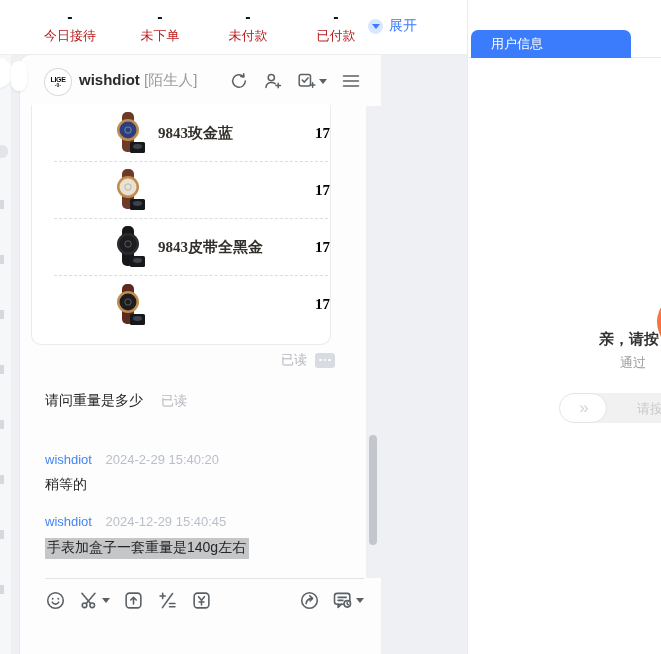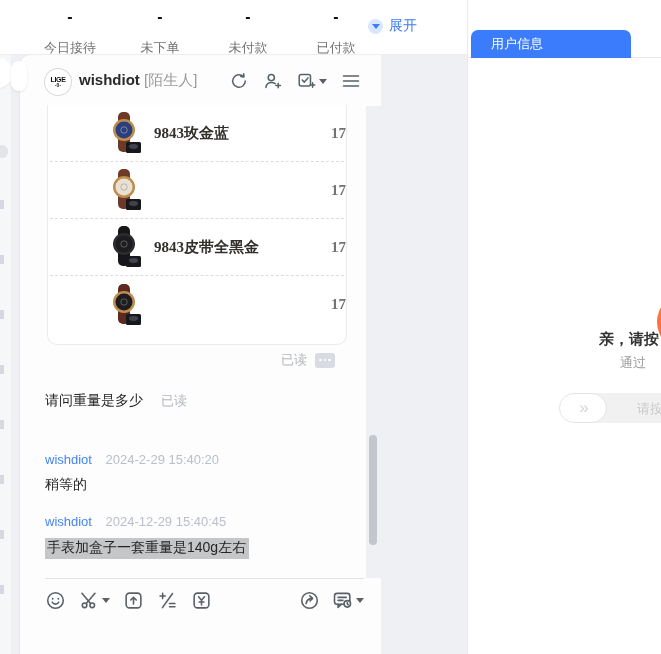--- a/index.html
+++ b/index.html
@@ -10,47 +10,47 @@
   
   .left-strip { position:absolute; left:0; top:0; width:12px; height:654px; background:#f6f7f9; border-right:1px solid #eceef1; }
   .left-strip .avatar-sliver { position:absolute; left:-17px; top:58px; width:30px; height:30px; border-radius:50%; background:#ffffff; box-shadow:0 1px 2px rgba(0,0,0,.06); }
   .left-strip .pill { position:absolute; left:-4px; top:145px; width:12px; height:13px; border-radius:6px; background:#e2e4e9; }
   .left-strip .frag { position:absolute; left:0; width:4px; height:9px; background:#c9cdd4; opacity:.75; }
 
   
   .top-bar { position:absolute; left:0; top:0; width:467px; height:55px; background:#ffffff; border-bottom:1px solid #ededed; z-index:2; }
   .stat { position:absolute; top:8px; width:84px; text-align:center; }
   .stat .val { font-size:16px; font-weight:700; color:#141414; line-height:18px; }
-  .stat .lbl { font-size:13px; color:#737373; margin-top:13px; }
+  .stat .lbl { font-size:13px; color:#b91c1c; margin-top:1px; }
   .expand { position:absolute; left:368px; top:17px; display:flex; align-items:center; gap:6px; cursor:pointer; }
   .expand .circ { width:15px; height:15px; border-radius:50%; background:#d9e6ff; display:flex; align-items:center; justify-content:center; }
   .expand .circ .tri { width:0; height:0; border-left:4px solid transparent; border-right:4px solid transparent; border-top:5px solid #3b7cfd; }
   .expand .txt { font-size:14px; color:#3b7cfd; }
 
   
   .chat-panel { position:absolute; left:20px; top:55px; width:361px; height:599px; background:#fdfdfe; border-top-left-radius:10px; box-shadow:-1px 0 0 rgba(0,0,0,.03); }
   .collapse-handle { position:absolute; left:-9px; top:6px; width:16px; height:30px; background:#ffffff; border-radius:8px; box-shadow:0 1px 3px rgba(0,0,0,.08); }
   .chat-header { position:absolute; left:0; top:0; width:100%; height:51px; }
   .chat-avatar { position:absolute; left:25px; top:14px; width:26px; height:26px; border-radius:50%; background:#ffffff; box-shadow:0 0 0 1px #dadada; display:flex; flex-direction:column; align-items:center; justify-content:center; overflow:hidden; }
   .chat-avatar .logo { font-size:7px; font-weight:900; color:#0d0d0d; letter-spacing:-.3px; line-height:7px; }
   .chat-avatar .logo2 { font-size:5px; font-weight:900; color:#0d0d0d; line-height:5px; }
   .chat-title { position:absolute; left:59px; top:16px; font-size:15px; }
   .chat-title .name { font-weight:700; color:#2a2a2a; }
   .chat-title .tag { color:#9a9a9a; font-weight:400; }
   .hicons { position:absolute; right:19px; top:15px; display:flex; align-items:center; gap:12px; }
   .hicon { width:22px; height:22px; display:flex; align-items:center; justify-content:center; cursor:pointer; }
   .caret { width:0; height:0; border-left:4px solid transparent; border-right:4px solid transparent; border-top:5px solid #596066; margin-left:2px; }
 
   
-  .prod-card { position:absolute; left:27px; top:50px; width:300px; height:240px; background:#ffffff; border:1px solid #ebebeb; border-top:none; border-radius:0 0 10px 10px; overflow:hidden; }
+  .prod-card { position:absolute; left:11px; top:50px; width:300px; height:240px; background:#ffffff; border:1px solid #ebebeb; border-top:none; border-radius:0 0 10px 10px; overflow:hidden;padding-left:20px; }
   .prod-row { position:relative; height:57px; margin:0 2px; display:flex; align-items:center; border-bottom:1px dashed #dcdcdc; cursor:pointer; }
   .prod-row:last-child { border-bottom:none; }
   .prod-thumb { margin-left:56px; width:36px; height:44px; flex:0 0 36px; }
   .prod-title { margin-left:12px; font-family:"Liberation Serif","DejaVu Serif",serif; font-weight:700; font-size:15px; color:#33302c; white-space:nowrap; }
-  .prod-price { position:absolute; right:-2px; font-family:"Liberation Serif","DejaVu Serif",serif; font-weight:700; font-size:15px; color:#737373; }
+  .prod-price { position:absolute; right:-2px; font-family:"Liberation Serif","DejaVu Serif",serif; font-weight:700; font-size:15px; color:#000000; }
 
   
   .read-row { position:absolute; top:296px; right:46px; display:flex; align-items:center; gap:8px; }
   .read-row .read { font-size:13px; color:#b3b6bc; }
   .more-badge { width:20px; height:15px; border-radius:3px; background:#d8dbe1; display:flex; align-items:center; justify-content:center; gap:2px; cursor:pointer; }
   .more-badge i { width:2.5px; height:2.5px; border-radius:50%; background:#ffffff; display:block; }
 
   
   .msg { position:absolute; left:25px; right:30px; }
   .msg .meta { font-size:13px; white-space:nowrap; }

